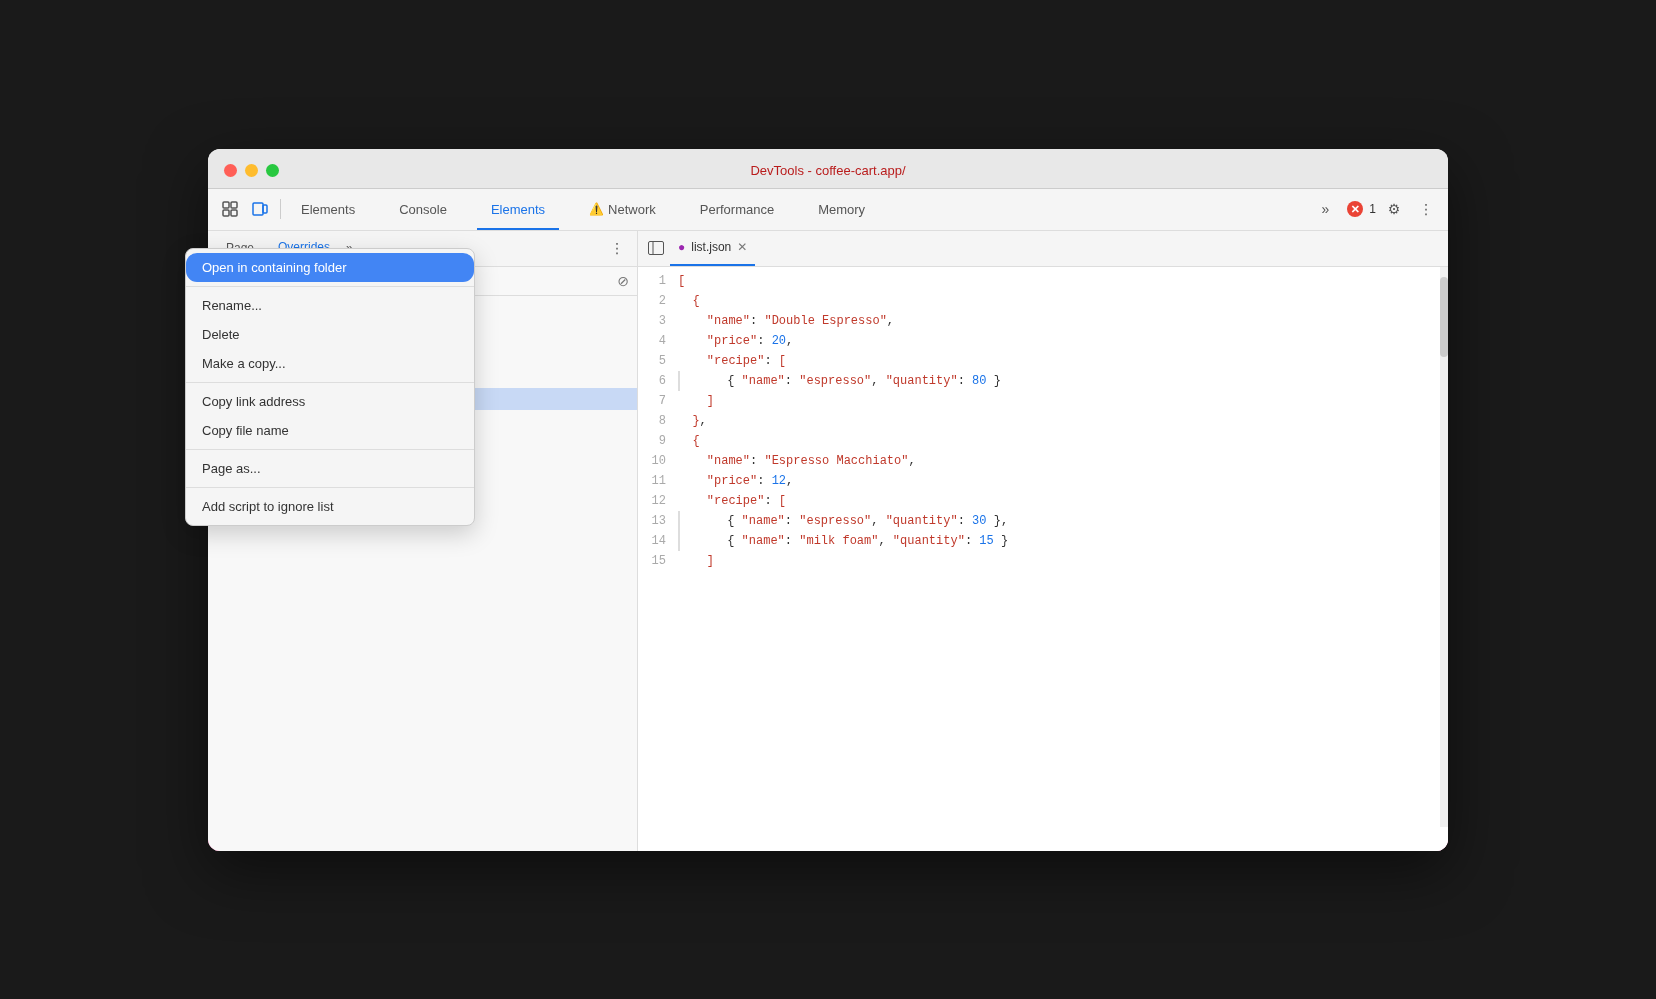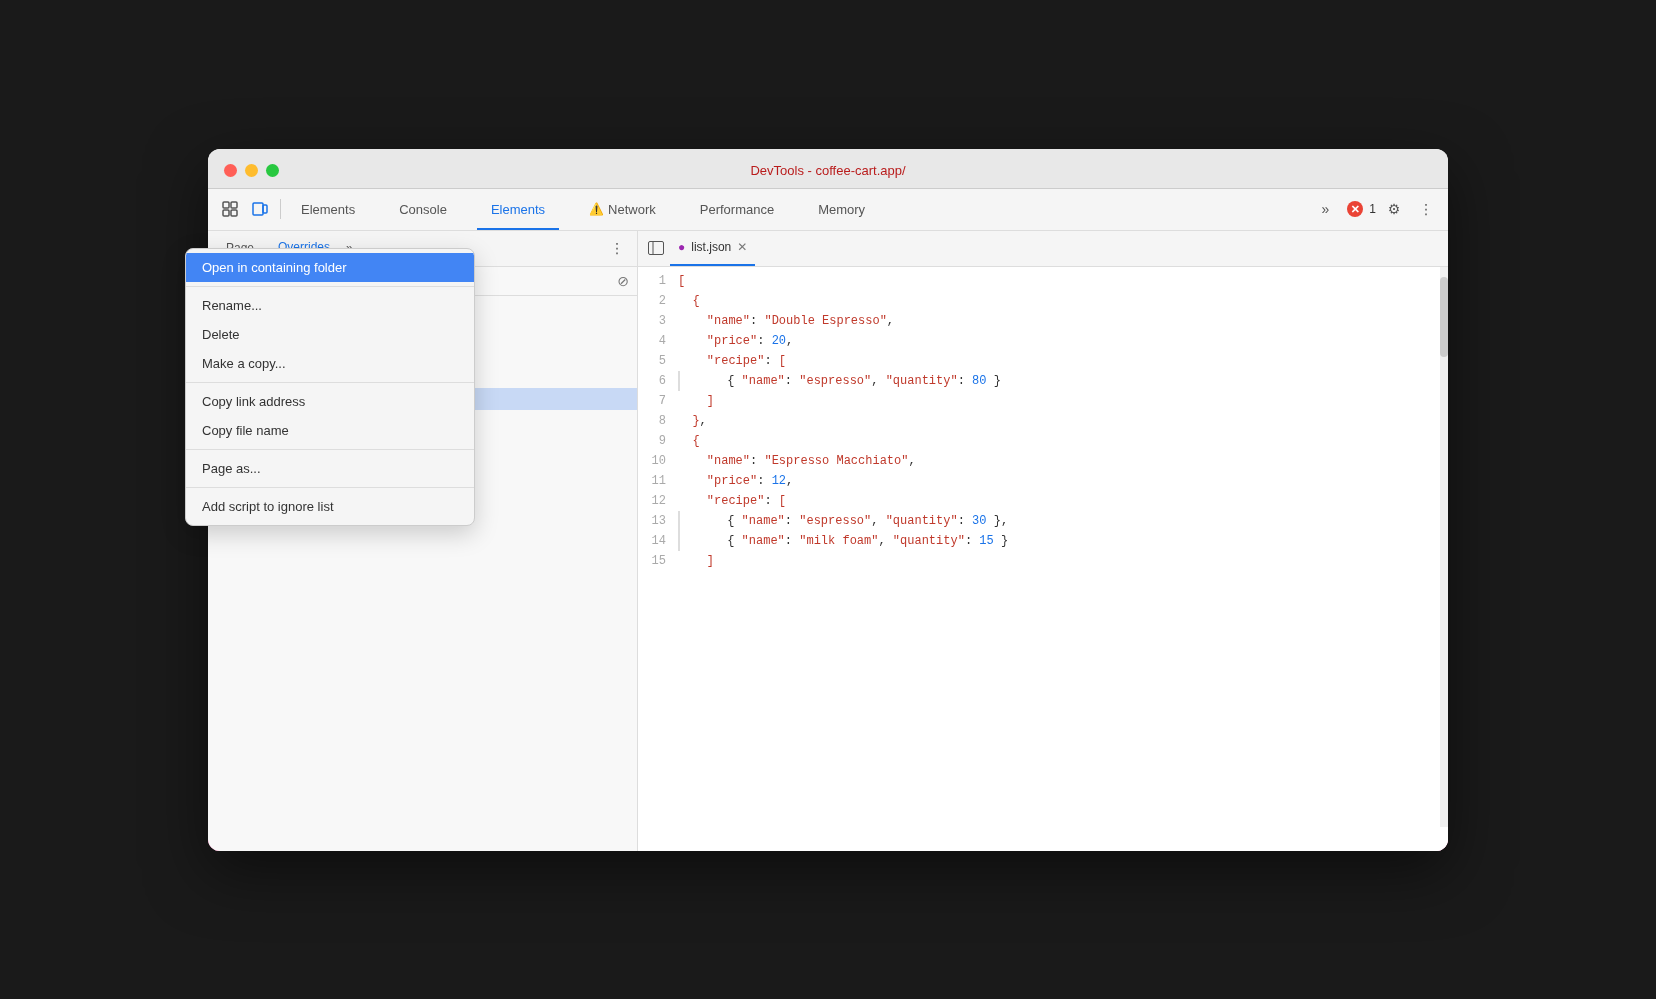--- a/index.html
+++ b/index.html
@@ -314,20 +314,21 @@
       box-shadow: 0 8px 24px rgba(0,0,0,0.18);
       z-index: 1000;
       overflow: hidden;
       padding: 4px 0;
     }
     .ctx-item {
       padding: 7px 16px;
       font-size: 13px;
       color: #333;
       cursor: pointer;
+      border-radius: 11px;
     }
     .ctx-item.highlighted {
       background: #4285f4;
       color: white;
     }
     .ctx-separator {
       height: 1px;
       background: #ddd;
       margin: 4px 0;
     }

